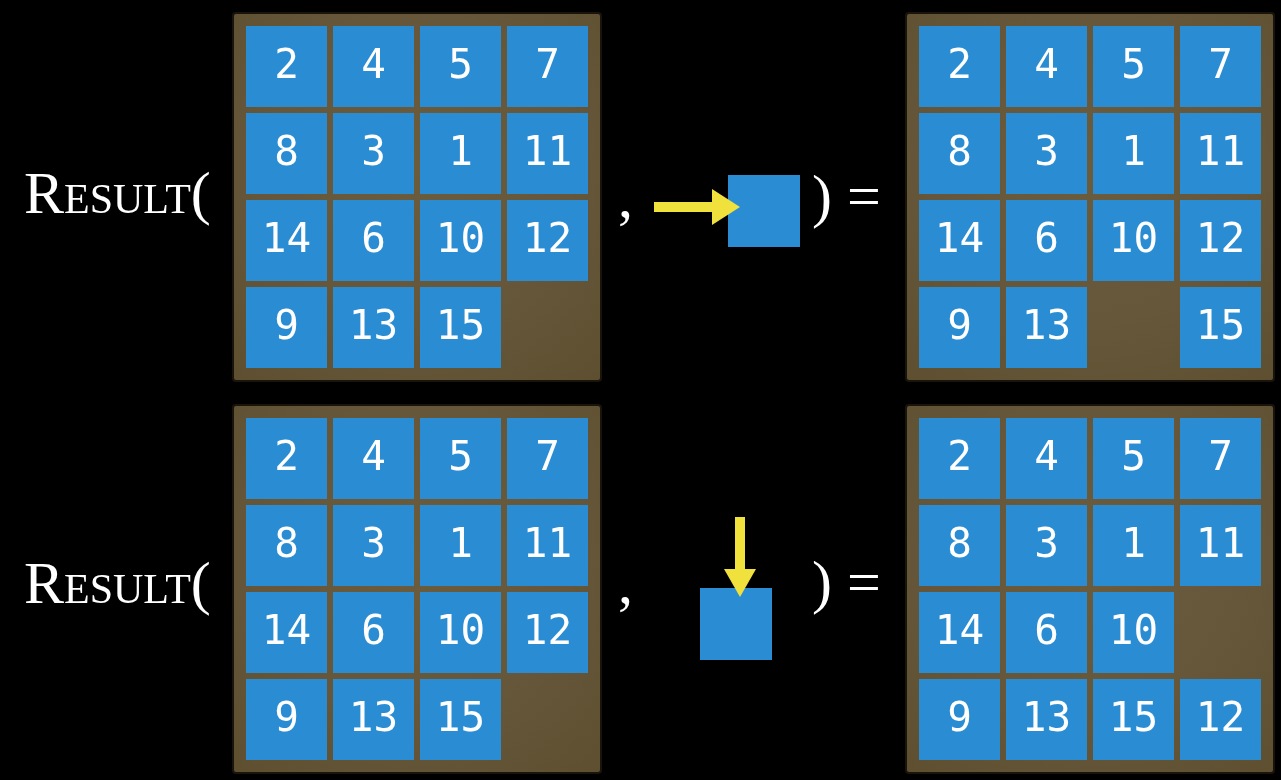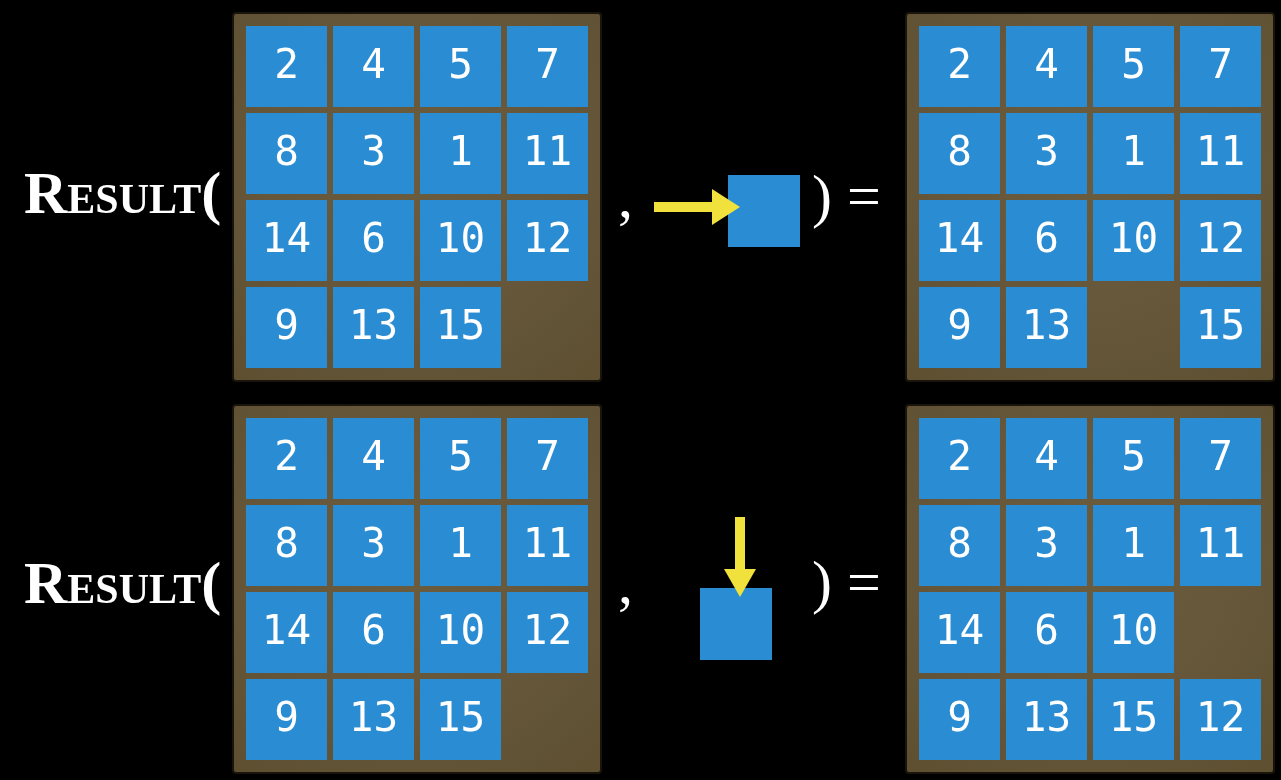--- a/index.html
+++ b/index.html
@@ -19,21 +19,21 @@
     font-family:"Liberation Serif", serif;
   }
   .serif{
     position:absolute;
     color:var(--text);
     font-family:"Liberation Serif", serif;
     font-size:60px;
     line-height:1;
     white-space:pre;
   }
-  .fn-label{ font-variant:small-caps; letter-spacing:0px;font-weight:bold; }
+  .fn-label{ font-variant:small-caps; letter-spacing:0px; }
   .board{
     position:absolute;
     width:370px;height:370px;
     box-sizing:border-box;
     background:radial-gradient(circle at 50% 42%, #6b5c3e 0%, var(--board) 55%, #5d4f30 100%);
     border:2px solid var(--board-edge);
     border-radius:4px;
     padding:12px;
     display:grid;
     grid-template-columns:repeat(4,1fr);

